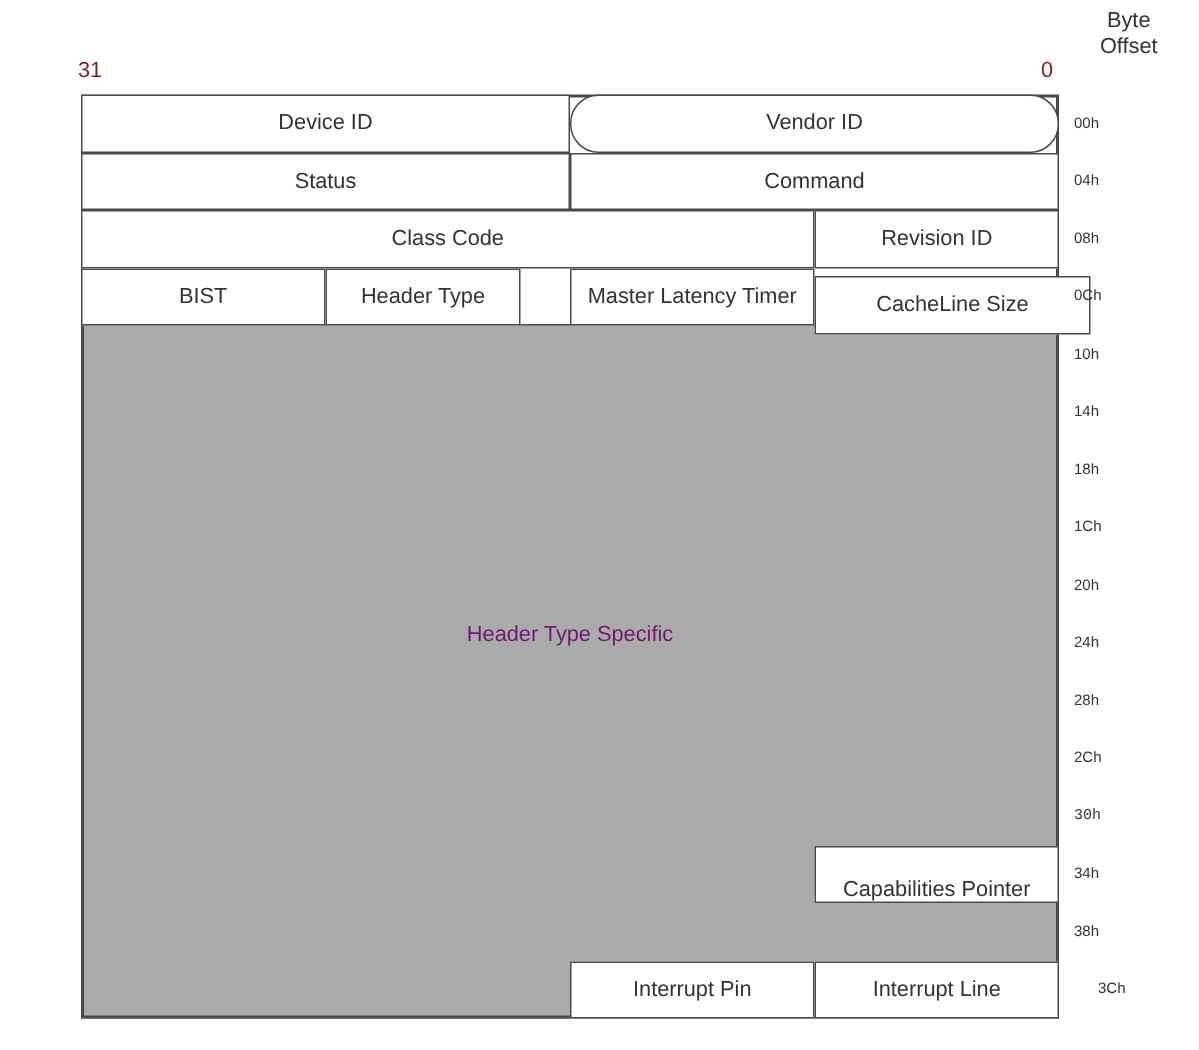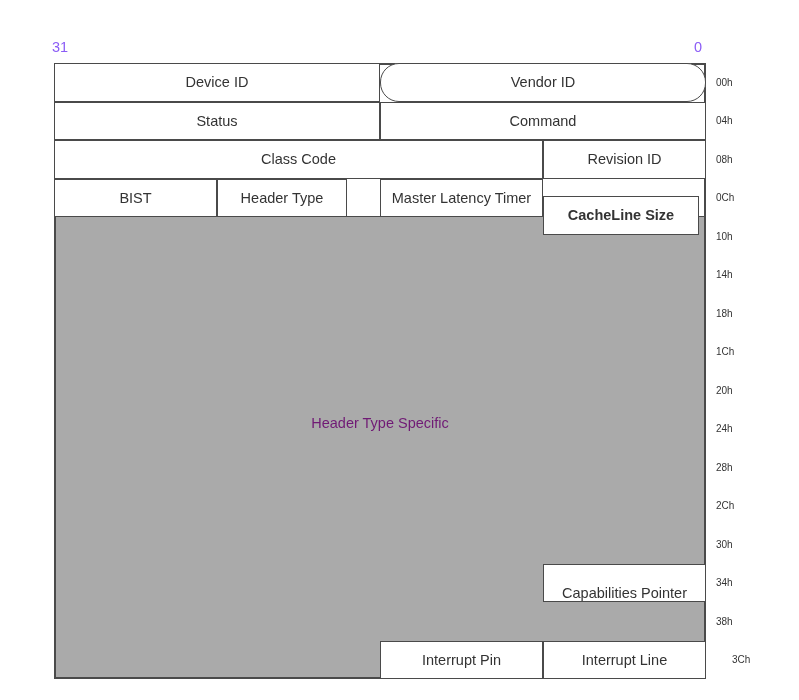--- a/index.html
+++ b/index.html
@@ -34,21 +34,21 @@
     font-size: 14.5px;
     line-height: 17px;
     color: #333333;
     white-space: pre-line;
   }
 
   .bit-label {
     position: absolute;
     font-size: 14.5px;
     line-height: 16px;
-    color: #8b5cf6;
+    color: #7f1d1d;
   }
   .bit-left  { left: 52px;  top: 39px; }
   .bit-right { left: 694px; top: 39px; }
 
   
   .table-frame {
     position: absolute;
     left: 54px;
     top: 63px;
     width: 652px;
@@ -106,20 +106,22 @@
     justify-content: flex-start;
     font-size: 10px;
     color: #333333;
   }
 </style>
 </head>
 <body>
 
 <div id="diagram">
 
+  <div class="byte-offset-label">Byte
+Offset</div>
 
   <div class="bit-label bit-left">31</div>
   <div class="bit-label bit-right">0</div>
 
   <div class="table-frame"></div>
 
   <div class="grey-region">
     <div class="grey-label">Header Type Specific</div>
   </div>
 
@@ -144,21 +146,21 @@
       </div>
       <div class="cell" style="left: 54px; top: 178.5px; width: 163px; height: 38.5px;">
         <span>BIST</span>
       </div>
       <div class="cell" style="left: 217px; top: 178.5px; width: 130px; height: 38.5px; justify-content: center;">
         <span>Header Type</span>
       </div>
       <div class="cell" style="left: 380px; top: 178.5px; width: 163px; height: 38.5px;">
         <span>Master Latency Timer</span>
       </div>
-      <div class="cell" style="left: 543px; top: 196px; width: 156px; height: 38.5px; font-weight: bold;">
+      <div class="cell" style="left: 543px; top: 184px; width: 184px; height: 38.5px;">
         <span>CacheLine Size</span>
       </div>
       <div class="cell" style="left: 543px; top: 563.5px; width: 163px; height: 38.5px; align-items: flex-end;">
         <span>Capabilities Pointer</span>
       </div>
       <div class="cell" style="left: 380px; top: 640.5px; width: 163px; height: 38.5px;">
         <span>Interrupt Pin</span>
       </div>
       <div class="cell" style="left: 543px; top: 640.5px; width: 163px; height: 38.5px;">
         <span>Interrupt Line</span>
@@ -170,19 +172,19 @@
       <div class="offset-cell" style="top: 140px;">08h</div>
       <div class="offset-cell" style="top: 178.5px;">0Ch</div>
       <div class="offset-cell" style="top: 217px;">10h</div>
       <div class="offset-cell" style="top: 255.5px;">14h</div>
       <div class="offset-cell" style="top: 294px;">18h</div>
       <div class="offset-cell" style="top: 332.5px;">1Ch</div>
       <div class="offset-cell" style="top: 371px;">20h</div>
       <div class="offset-cell" style="top: 409.5px;">24h</div>
       <div class="offset-cell" style="top: 448px;">28h</div>
       <div class="offset-cell" style="top: 486.5px;">2Ch</div>
-      <div class="offset-cell" style="top: 525px;">30h</div>
+      <div class="offset-cell" style="top: 525px; font-family: Liberation Mono, monospace;">30h</div>
       <div class="offset-cell" style="top: 563.5px;">34h</div>
       <div class="offset-cell" style="top: 602px;">38h</div>
       <div class="offset-cell" style="top: 640.5px; margin-left: 16px;">3Ch</div>
     </div>
 
 </div>
 
 </body></html>

